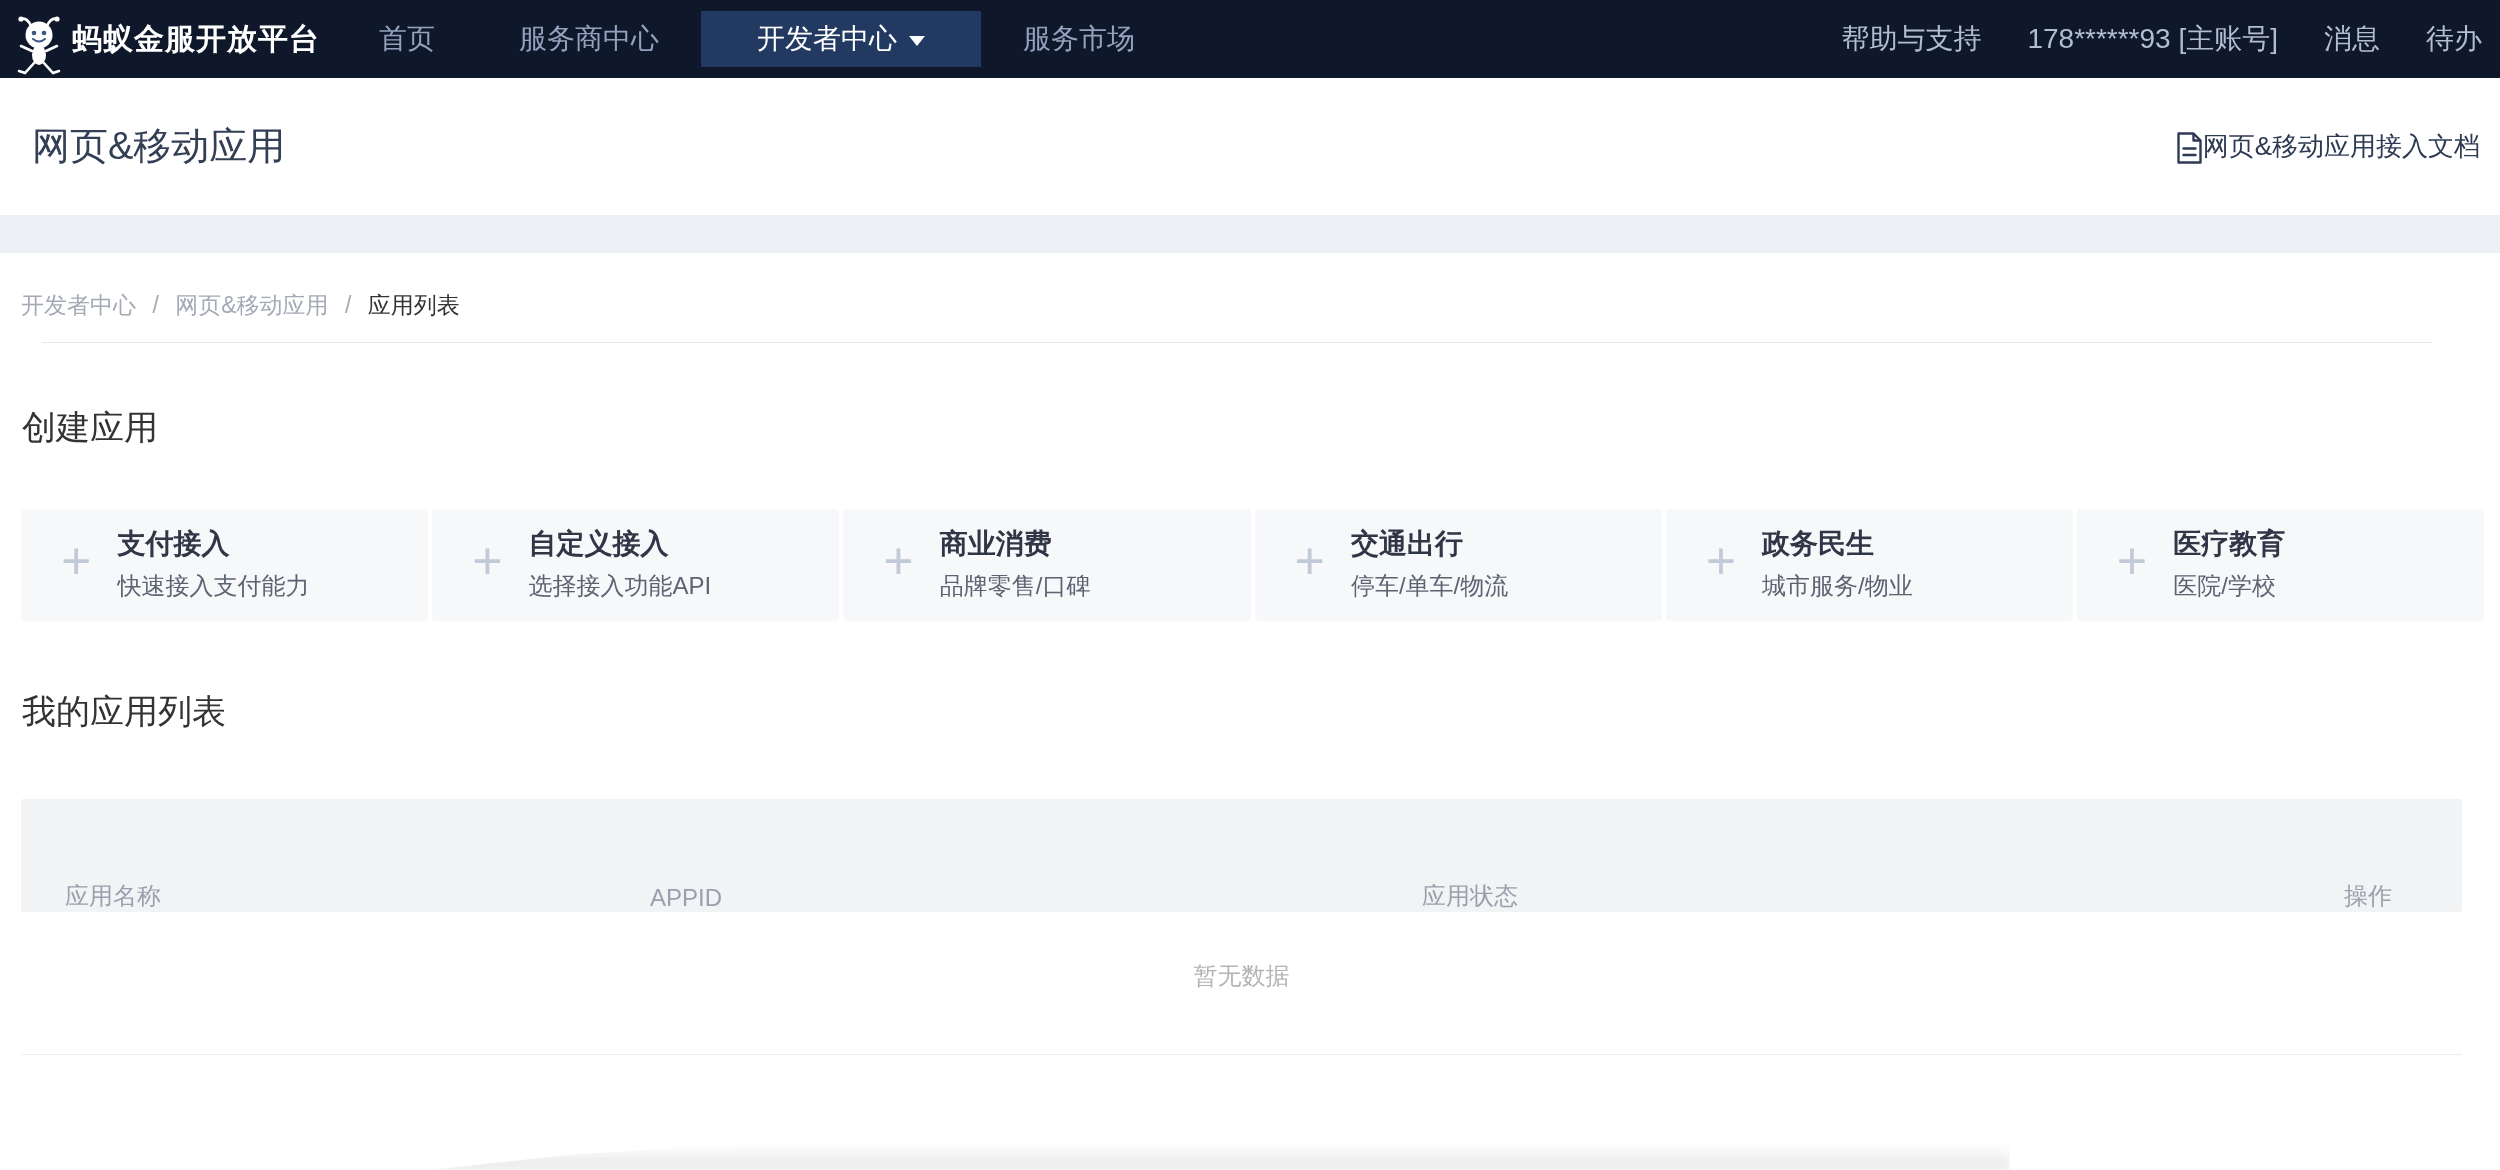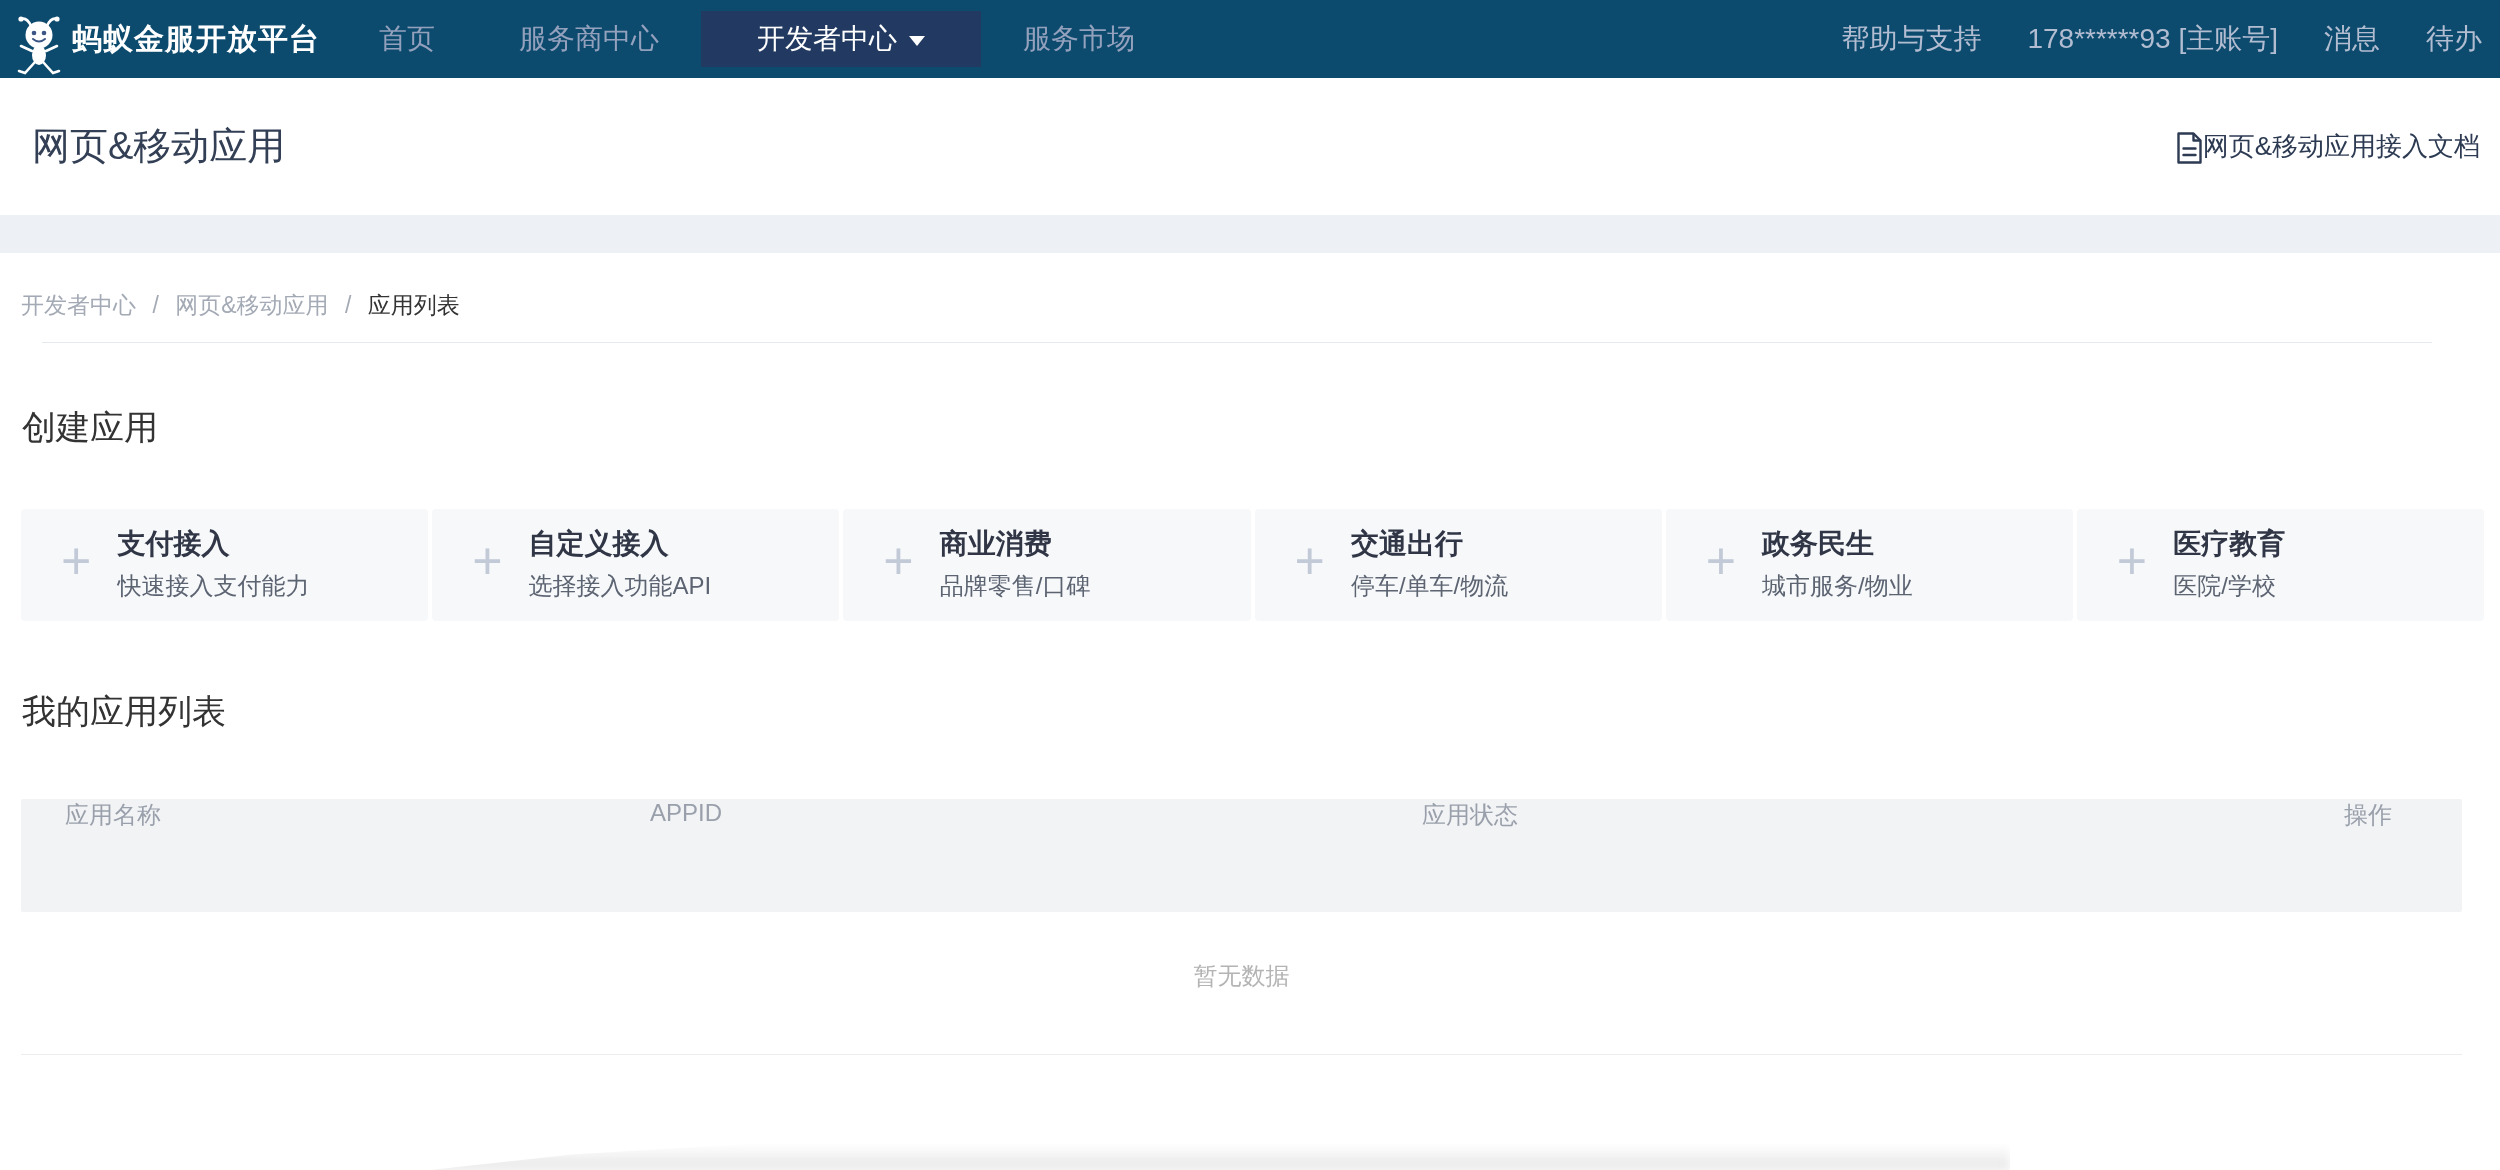--- a/index.html
+++ b/index.html
@@ -4,21 +4,21 @@
 <style>
   * { box-sizing: border-box; margin: 0; padding: 0; }
   html,body { width:2500px; height:1170px; }
   body {
     font-family: "Liberation Sans", "DejaVu Sans", sans-serif;
     background:#ffffff; color:#333; overflow:hidden; position:relative;
   }
 
   
   .navbar {
-    height:78px; background:#0c4a6e; display:flex; align-items:center;
+    height:78px; background:#0f172a; display:flex; align-items:center;
     padding-right:18px; position:relative; z-index:5;
   }
   .brand { display:flex; align-items:center; margin-left:16px; gap:10px; }
   .brand svg { display:block; margin-top:14px; }
   .brand-name { color:#ffffff; font-size:30px; font-weight:bold; letter-spacing:1px; white-space:nowrap; }
   .nav-menu { display:flex; align-items:stretch; height:56px; margin-left:17px; }
   .nav-item {
     display:flex; align-items:center; padding:0 42px; font-size:28px;
     color:#93a1bd; cursor:pointer; white-space:nowrap;
   }
@@ -59,21 +59,21 @@
   }
   .plus { font-size:52px; font-weight:200; color:#c3cad7; line-height:1; margin-top:-8px; }
   .opt-title { font-size:28px; font-weight:600; color:#303646; line-height:1.15; }
   .opt-sub { font-size:24px; color:#5c6472; margin-top:9px; }
 
   
   .list-title { margin-top:68px; }
   .table { margin:64px 38px 0 21px; }
   .thead {
     height:113px; background:#f2f3f5; border-radius:2px;
-    display:flex; align-items:flex-start; font-size:24px; color:#9aa0ab;
+    display:flex; align-items:flex-end; font-size:24px; color:#9aa0ab;
   }
   .th-1 { width:629px; padding-left:44px; }
   .th-2 { width:772px; }
   .th-3 { width:900px; }
   .th-4 { flex:1; text-align:right; padding-right:70px; }
   .empty { text-align:center; font-size:24px; color:#b4b4b4; padding:48px 0 52px 0; }
   .rule-2 { border:none; border-top:1px solid #ededed; margin:10px 38px 0 21px; }
 
   
   .bottom-shadow {

